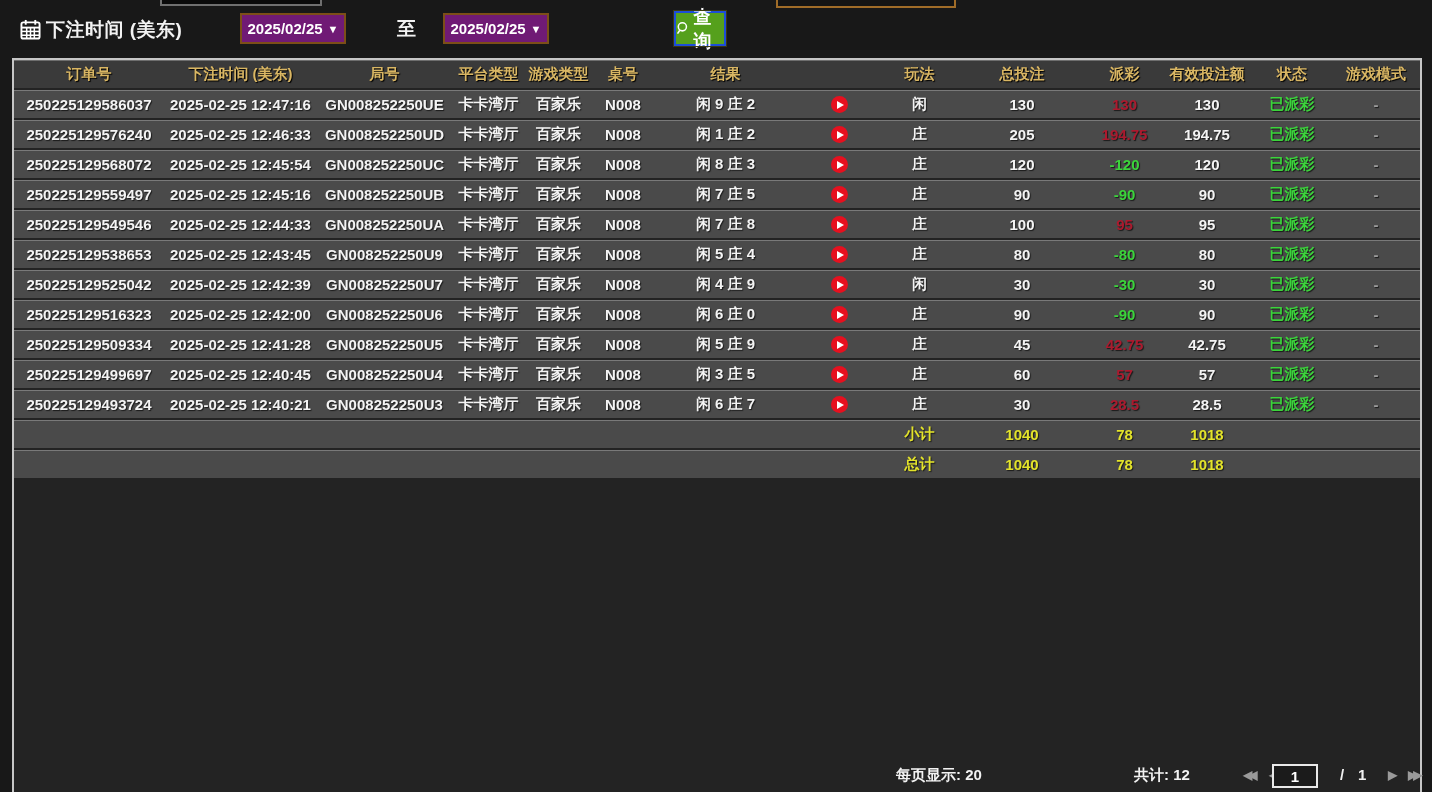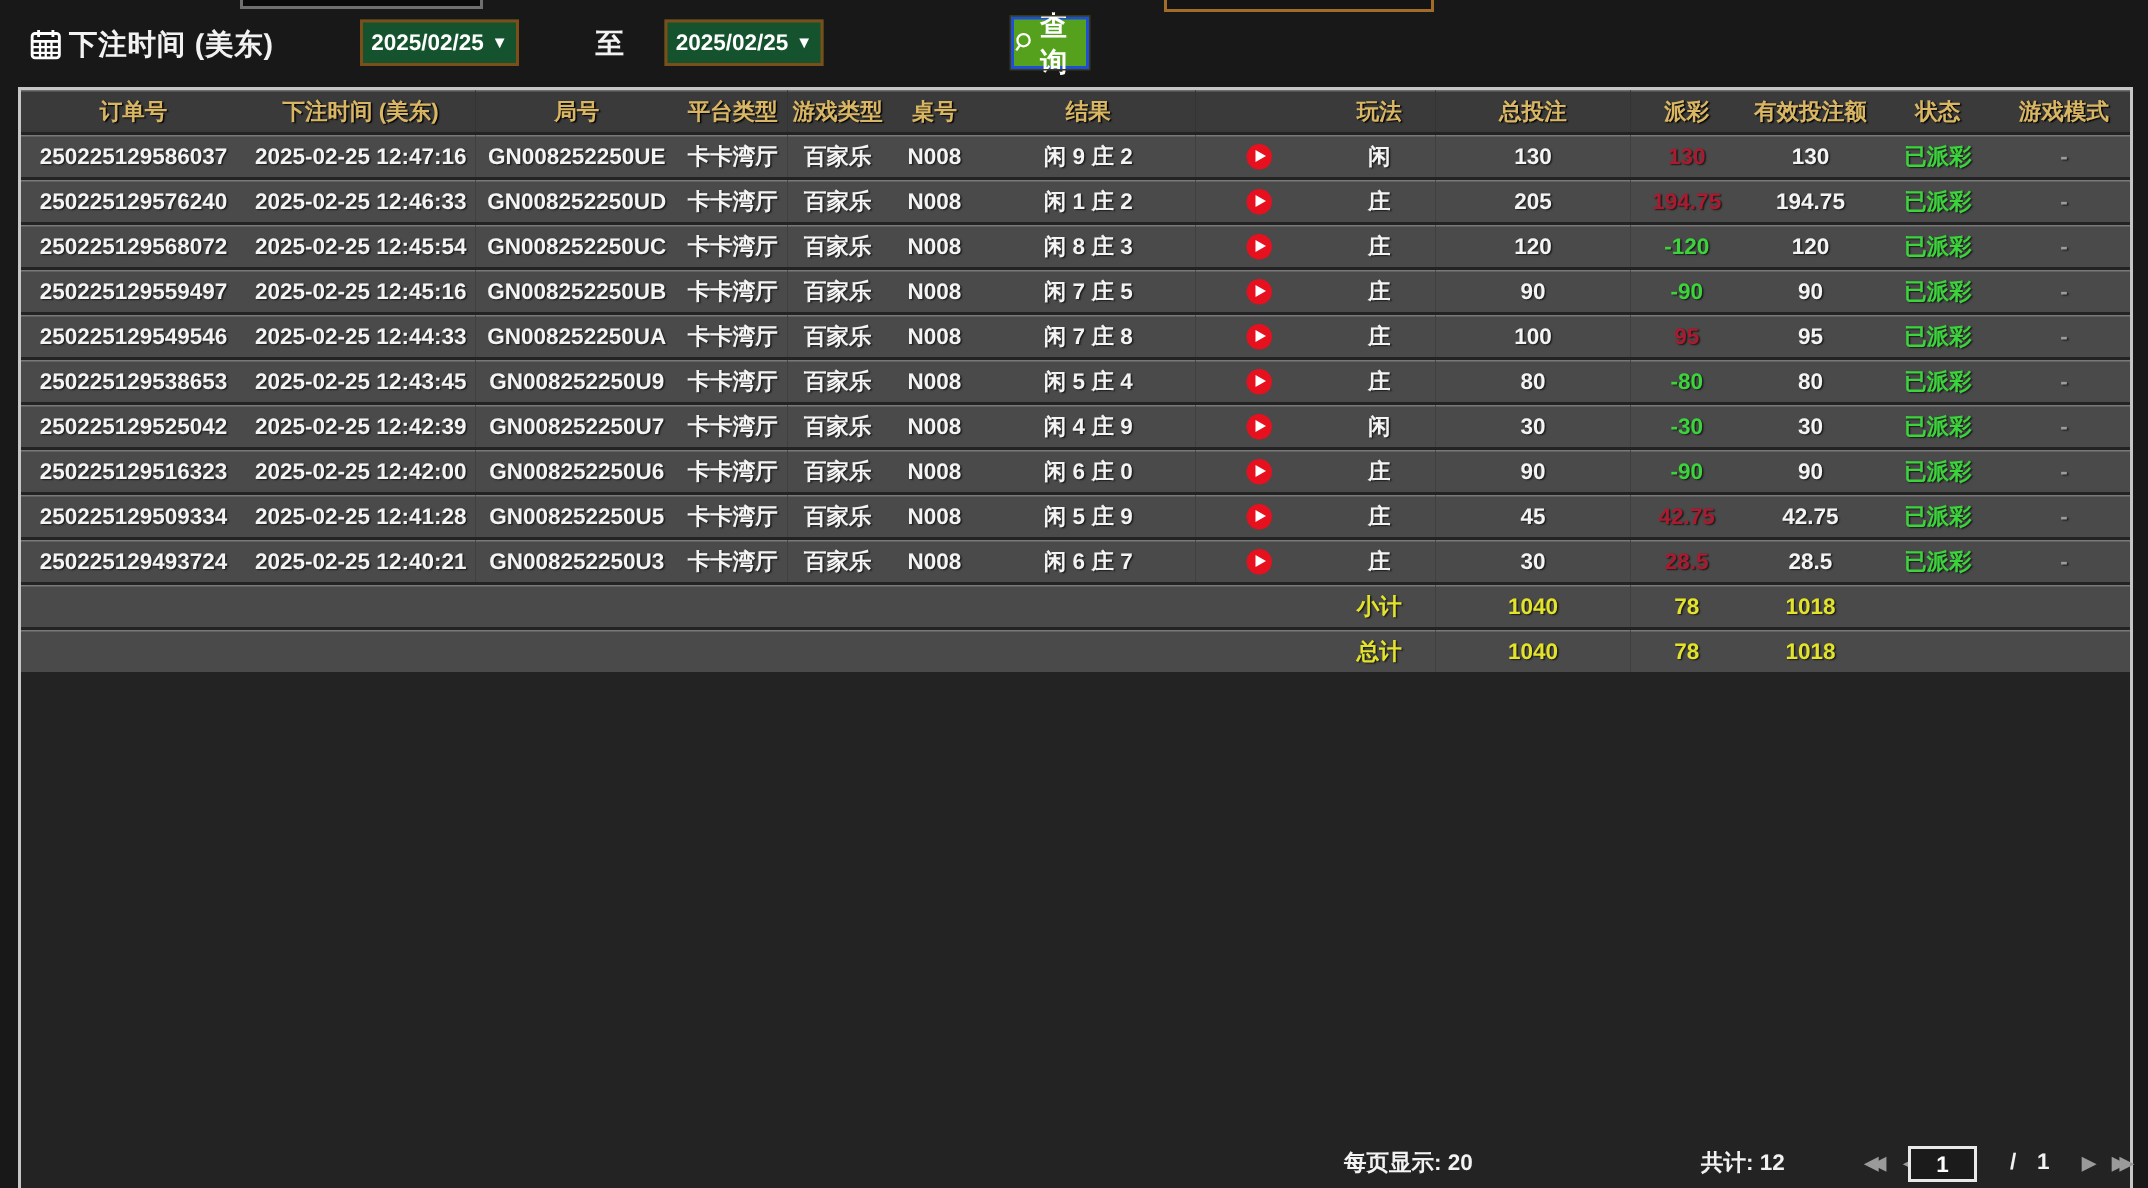--- a/index.html
+++ b/index.html
@@ -18,21 +18,21 @@
     border:2px solid #6f6f6f; background:#0a0a0a;
   }
   .partial-box-b {
     position:absolute; left:776px; top:-2px; width:180px; height:10px;
     border:2px solid #a06c28; background:#141414;
   }
   .cal-icon { position:absolute; left:20px; top:19px; width:21px; height:21px; }
   .filter-label { position:absolute; left:46px; top:17px; font-size:19px; letter-spacing:0.5px; }
   .date-select {
     position:absolute; top:13px; width:106px; height:31px;
-    background:#14532d; border:2px solid #7c4e18;
+    background:#701a75; border:2px solid #7c4e18;
     display:flex; align-items:center; justify-content:center; gap:5px;
     font-size:15px; color:#ffffff; cursor:pointer;
   }
   .date-from { left:240px; }
   .date-to   { left:443px; }
   .to-label  { position:absolute; left:397px; top:16px; font-size:19px; }
   .dd-arrow  { font-size:11px; color:#ffffff; }
   .query-btn {
     position:absolute; left:674px; top:11px; width:52px; height:35px;
     background:#55a01c; border:2px solid #1d4ed8; outline:1px solid #3a3a12;
@@ -320,20 +320,38 @@
               <span class="play-tri"></span>
             </span></td>
           <td>庄</td>
           <td>45</td>
           <td class="win">42.75</td>
           <td>42.75</td>
           <td class="status-paid">已派彩</td>
           <td class="mode">-</td>
         </tr>
         <tr>
+          <td>250225129499697</td>
+          <td>2025-02-25 12:40:45</td>
+          <td>GN008252250U4</td>
+          <td>卡卡湾厅</td>
+          <td>百家乐</td>
+          <td>N008</td>
+          <td>闲 3 庄 5</td>
+          <td><span class="play-btn">
+              <span class="play-tri"></span>
+            </span></td>
+          <td>庄</td>
+          <td>60</td>
+          <td class="win">57</td>
+          <td>57</td>
+          <td class="status-paid">已派彩</td>
+          <td class="mode">-</td>
+        </tr>
+        <tr>
           <td>250225129493724</td>
           <td>2025-02-25 12:40:21</td>
           <td>GN008252250U3</td>
           <td>卡卡湾厅</td>
           <td>百家乐</td>
           <td>N008</td>
           <td>闲 6 庄 7</td>
           <td><span class="play-btn">
               <span class="play-tri"></span>
             </span></td>

